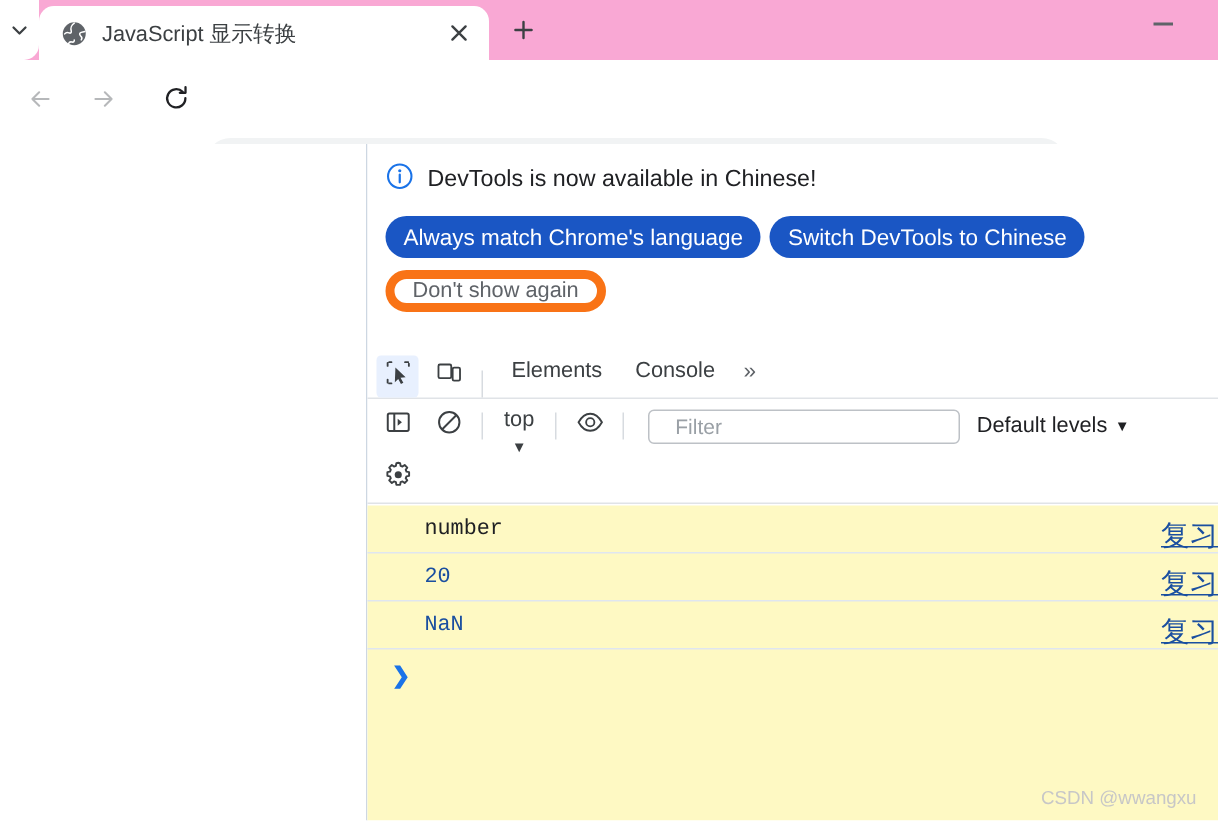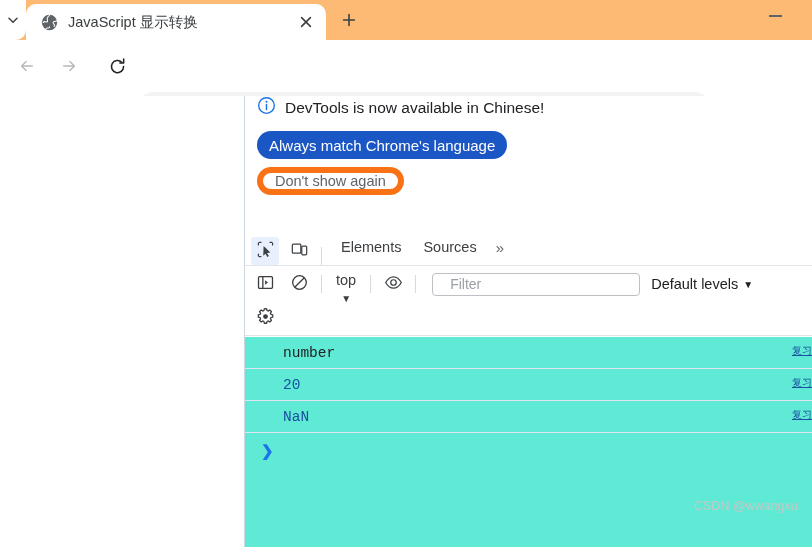--- a/index.html
+++ b/index.html
@@ -10,21 +10,21 @@
     background: #ffffff;
     font-family: "Liberation Sans", sans-serif;
     -webkit-font-smoothing: antialiased;
   }
 
   #app { position: relative; width: 812px; height: 547px; background: #fff; }
 
   
   .tabstrip {
     position: absolute; left: 0; top: 0; width: 812px; height: 40px;
-    background: #fdba74;
+    background: #f9a8d4;
   }
   .tab-search {
     position: absolute; left: 0; top: 0; width: 26px; height: 40px;
     background: #fff;
     border-bottom-right-radius: 10px;
     display: flex; align-items: center; justify-content: center;
     cursor: pointer;
   }
   .tab-search svg { display: block; }
 
@@ -129,21 +129,21 @@
   }
 
   
   .devtools {
     position: absolute; left: 245px; top: 0; width: 567px; height: 451px;
     background: #ffffff;
     font-family: "Liberation Sans", sans-serif;
   }
 
   
-  .banner { position: absolute; left: 0; top: 0; width: 567px; padding: 0 0 0 12px; }
+  .banner { position: absolute; left: 0; top: 0; width: 567px; padding: 12px 0 0 12px; }
   .banner-row { display: flex; align-items: center; gap: 9px; }
   .banner-text { font-size: 15.5px; color: #202124; }
   .banner-btns { display: flex; gap: 6px; margin-top: 12px; }
   .btn-primary {
     background: #1a56c4; color: #ffffff;
     border: none; border-radius: 14px;
     height: 28px; padding: 0 12px;
     font-size: 15px; font-family: "Liberation Sans", sans-serif;
     cursor: pointer; white-space: nowrap;
   }
@@ -212,60 +212,60 @@
   
   .settings-row {
     position: absolute; left: 0; top: 206px; width: 567px; height: 34px;
     display: flex; align-items: center;
     border-bottom: 1px solid #e0e3e7;
   }
 
   
   .console-body {
     position: absolute; left: 0; top: 241px; width: 567px; height: 210px;
-    background: #5eead4;
+    background: #fef9c3;
   }
   .msg-row {
     position: relative;
     height: 32px;
     border-bottom: 1px solid #dfe6f0;
     display: flex; align-items: center;
   }
   .msg-text {
     margin-left: 38px;
     font-family: "Liberation Mono", monospace;
     font-size: 14.5px;
     white-space: pre;
   }
   .msg-text.t-string { color: #202124; }
   .msg-text.t-number { color: #1a4fa0; }
   .msg-source {
     position: absolute; right: 0px; top: 7px;
-    font-size: 10px; color: #1a4fa0;
+    font-size: 19px; color: #1a4fa0;
     text-decoration: underline;
     cursor: pointer; white-space: nowrap;
   }
   .prompt-row {
     height: 34px; display: flex; align-items: center;
     padding-left: 16px;
   }
   .prompt-arrow {
     color: #1a73e8; font-size: 15px; font-weight: bold;
     font-family: "Liberation Sans", sans-serif;
     line-height: 1;
   }
   .prompt-input {
     flex: 1; border: none; outline: none;
     font-family: "Liberation Mono", monospace; font-size: 14px;
     background: transparent; margin-left: 8px; color: #202124;
   }
 
   
   .watermark {
-    position: absolute; left: 694px; top: 499px;
+    position: absolute; left: 694px; top: 525px;
     font-size: 12.5px; color: #c7c7c7;
     font-family: "Liberation Sans", sans-serif;
     white-space: nowrap;
     user-select: none;
   }
 </style>
 </head>
 <body>
 
 <div id="app">
@@ -384,20 +384,21 @@
             <svg width="19" height="19" viewBox="0 0 18 18" aria-hidden="true">
               <circle cx="9" cy="9" r="7.4" fill="none" stroke="#1a73e8" stroke-width="1.3"></circle>
               <circle cx="9" cy="5.5" r="1" fill="#1a73e8"></circle>
               <path d="M9 8 V12.8" stroke="#1a73e8" stroke-width="1.4" stroke-linecap="round"></path>
             </svg>
           </span>
           <span class="banner-text">DevTools is now available in Chinese!</span>
         </div>
         <div class="banner-btns">
           <button class="btn-primary">Always match Chrome's language</button>
+          <button class="btn-primary">Switch DevTools to Chinese</button>
         </div>
         <button class="btn-secondary">Don't show again</button>
       </div>
 
       <div class="dt-tabbar">
         <div class="dt-icobtn active">
           <span>
             <svg width="17" height="17" viewBox="0 0 18 18" aria-hidden="true">
               <path d="M1.5 4.2 V1.5 H4.2 M13.8 1.5 H16.5 V4.2 M1.5 13.8 V16.5 H4.2" fill="none" stroke="#3c4043" stroke-width="1.3" stroke-linecap="round" stroke-dasharray="2.2 1.6"></path>
               <path d="M7 5.3 L14.2 12.2 L10.6 12.6 L12.6 16 L10.9 16.9 L9 13.4 L6.6 15.7 Z" fill="#3c4043"></path>
@@ -408,21 +409,21 @@
           <span>
             <svg width="17" height="17" viewBox="0 0 18 18" aria-hidden="true">
               <rect x="1.4" y="3.2" width="9" height="9.6" rx="1" fill="none" stroke="#3c4043" stroke-width="1.3"></rect>
               <rect x="11.4" y="5.4" width="5.2" height="9.2" rx="1" fill="none" stroke="#3c4043" stroke-width="1.3"></rect>
             </svg>
           </span>
         </div>
         <div class="dt-sep"></div>
 
         <div class="dt-tab">Elements</div>
-        <div class="dt-tab">Sources</div>
+        <div class="dt-tab">Console</div>
         <div class="dt-more">»</div>
       </div>
 
       <div class="console-toolbar">
         <div class="dt-icobtn">
           <span>
             <svg width="17" height="17" viewBox="0 0 18 18" aria-hidden="true">
               <rect x="1.6" y="2.8" width="14.8" height="12.4" rx="1.2" fill="none" stroke="#3c4043" stroke-width="1.4"></rect>
               <path d="M6.2 2.8 V15.2" stroke="#3c4043" stroke-width="1.4"></path>
               <path d="M8.6 6.6 L11.6 9 L8.6 11.4 Z" fill="#3c4043"></path>

